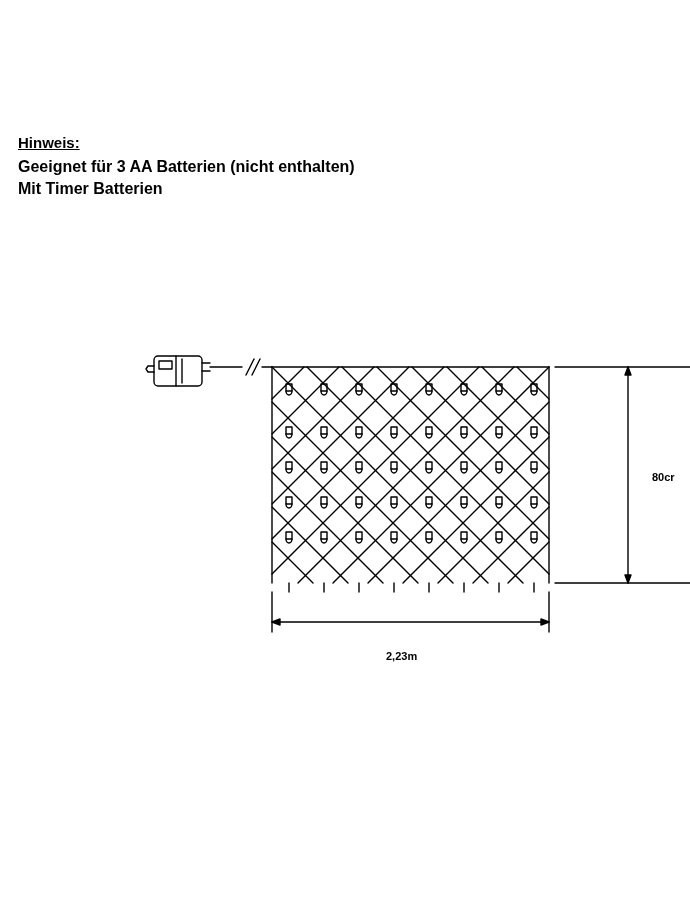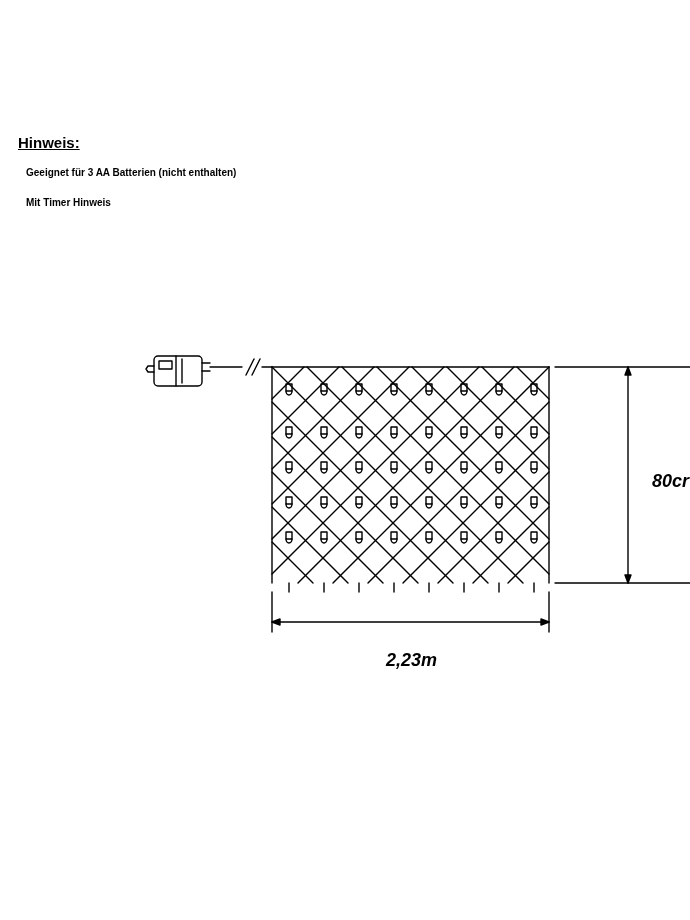--- a/index.html
+++ b/index.html
@@ -22,57 +22,56 @@
     width: 520px;
   }
   #notes .note-title {
     font-size: 15px;
     font-weight: bold;
     text-decoration: underline;
     line-height: 22px;
     margin: 12px 0 2px 0;
   }
   #notes .note-line {
-    font-size: 10px;
+    font-size: 16px;
     font-weight: bold;
     line-height: 22px;
-    margin: 8px;
+    margin: 0;
     white-space: nowrap;
   }
   #diagram {
     position: absolute;
     left: 0;
     top: 330px;
     width: 690px;
     height: 360px;
   }
   .dim-label {
     position: absolute;
-    font-size: 18px;
+    font-size: 11px;
     font-weight: bold;
     color: #000;
     white-space: nowrap;
-    font-style: italic;
   }
   #width-label {
     left: 386px;
     top: 650px;
   }
   #height-label {
     left: 652px;
     top: 471px;
   }
 </style>
 </head>
 <body>
 
 <div id="notes">
   <p class="note-title">Hinweis:</p>
   <p class="note-line">Geeignet für 3 AA Batterien (nicht enthalten)</p>
-  <p class="note-line">Mit Timer Hinweis</p>
+  <p class="note-line">Mit Timer Batterien</p>
 </div>
 
 <div id="diagram">
   <svg width="690" height="360" viewBox="0 0 690 360" xmlns="http://www.w3.org/2000/svg">
     <g fill="none" stroke="#000000" stroke-width="1.4" stroke-linecap="round" stroke-linejoin="round">
 
       <g>
         <rect x="154" y="26" width="48" height="30" rx="4" ry="4"></rect>
         <line x1="176" y1="26" x2="176" y2="56"></line>
         <line x1="182" y1="29" x2="182" y2="53"></line>

